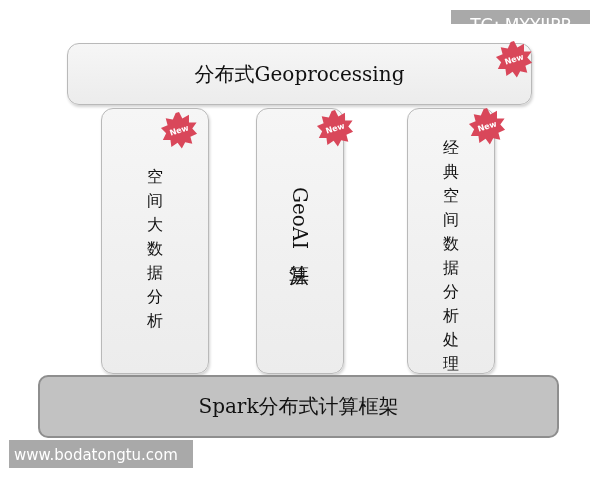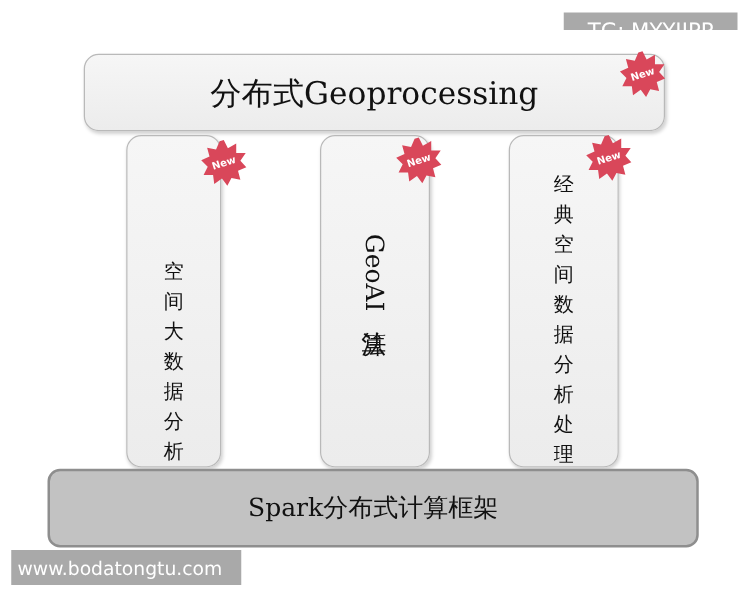--- a/index.html
+++ b/index.html
@@ -1,23 +1,23 @@
 <!DOCTYPE html>
 <html><head>
 <meta charset="utf-8">
 <style>
   html, body { margin:0; padding:0; }
   body { width:600px; height:480px; background:#ffffff; position:relative; overflow:hidden;
          font-family:"DejaVu Serif","Liberation Serif",serif; }
   .box { position:absolute; box-sizing:border-box; border:1px solid #b9b9b9; border-radius:12px;
          background:linear-gradient(#f6f6f6,#ececec); box-shadow:1px 2px 3px rgba(0,0,0,0.18); }
   .top { left:67px; top:43px; width:465px; height:62px; display:flex; align-items:center; justify-content:center;
-         font-size:25px; color:#111; }
+         font-size:20px; color:#111; }
   .pillar { top:108px; height:266px; display:flex; align-items:flex-start; justify-content:center; }
-  .p1 { left:101px; width:76px;align-items:flex-end; }
+  .p1 { left:101px; width:108px; }
   .p2 { left:256px; width:88px; }
   .p3 { left:407px; width:88px; }
   .vtext { font-family:"DejaVu Sans","Liberation Sans",sans-serif; font-size:16px; color:#111;
            line-height:24px; text-align:center; width:24px; word-break:break-all; }
   .p1 .vtext { margin-top:56px; }
   .p3 .vtext { margin-top:27px; }
   .rot { writing-mode:vertical-rl; font-family:"DejaVu Serif","Liberation Serif",serif; font-size:20px;
          color:#111; margin-top:78px; letter-spacing:0px; }
   .base { left:38px; top:375px; width:521px; height:63px; background:#c2c2c2; border:2px solid #8e8e8e;
           border-radius:10px; display:flex; align-items:center; justify-content:center; font-size:20px; color:#111;

